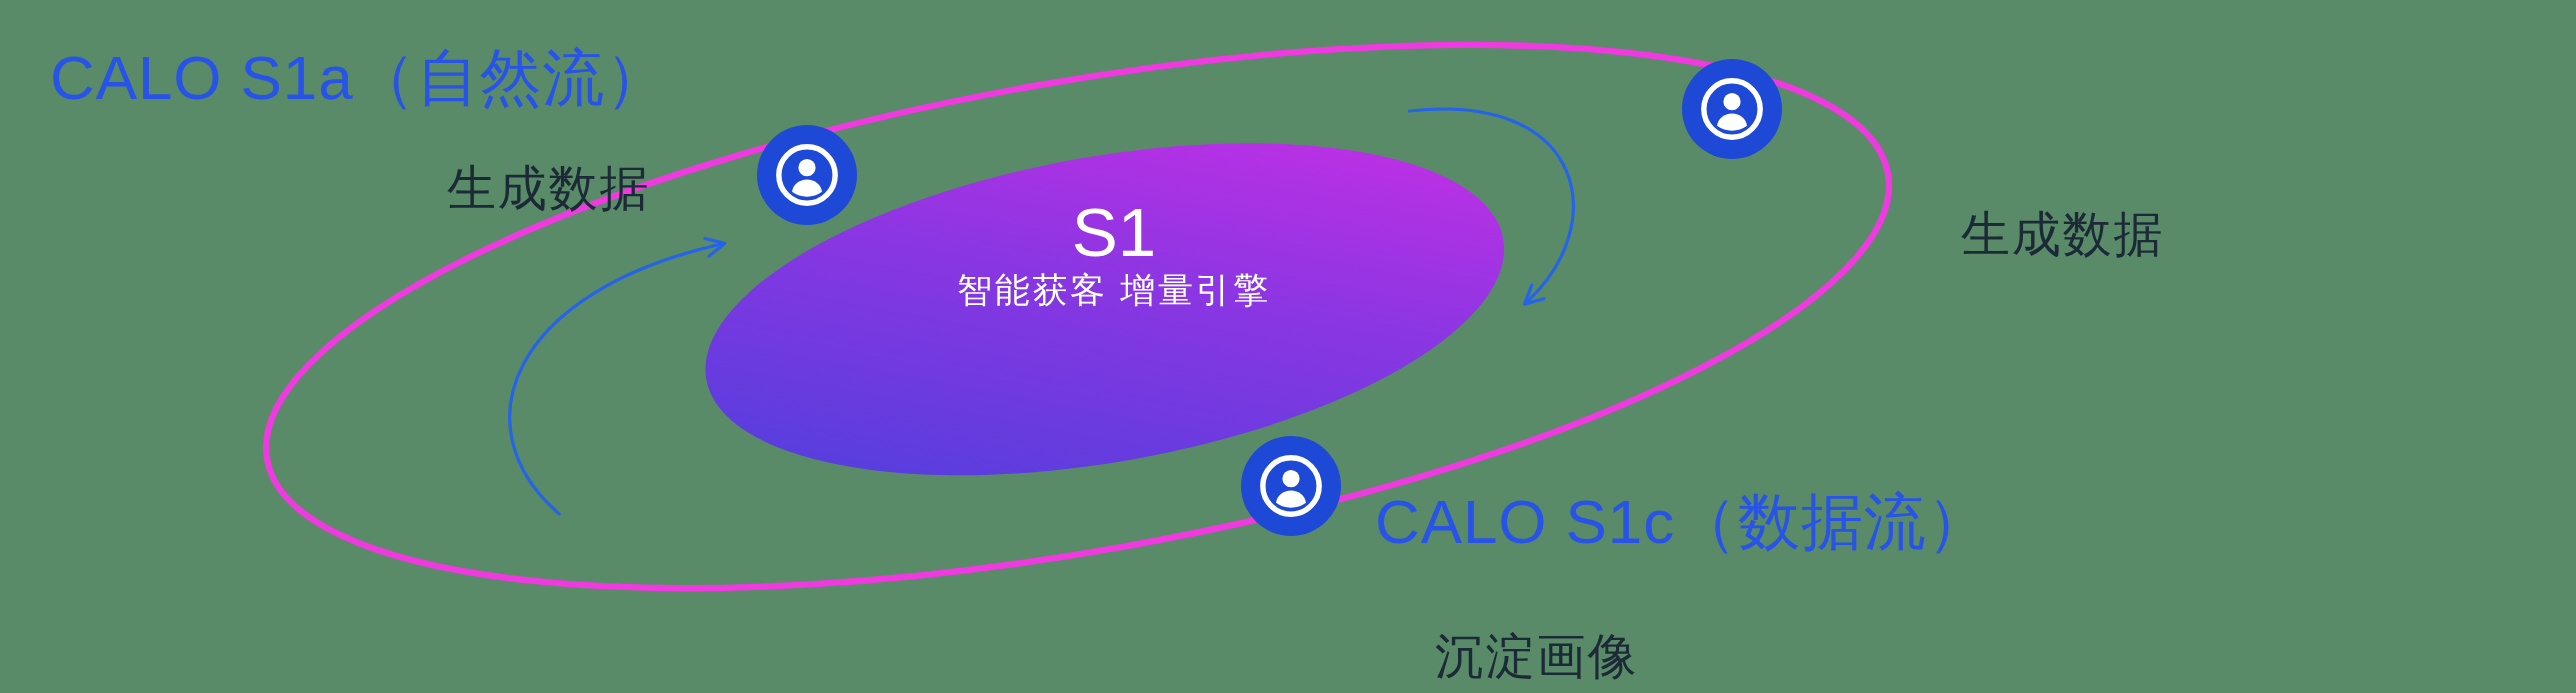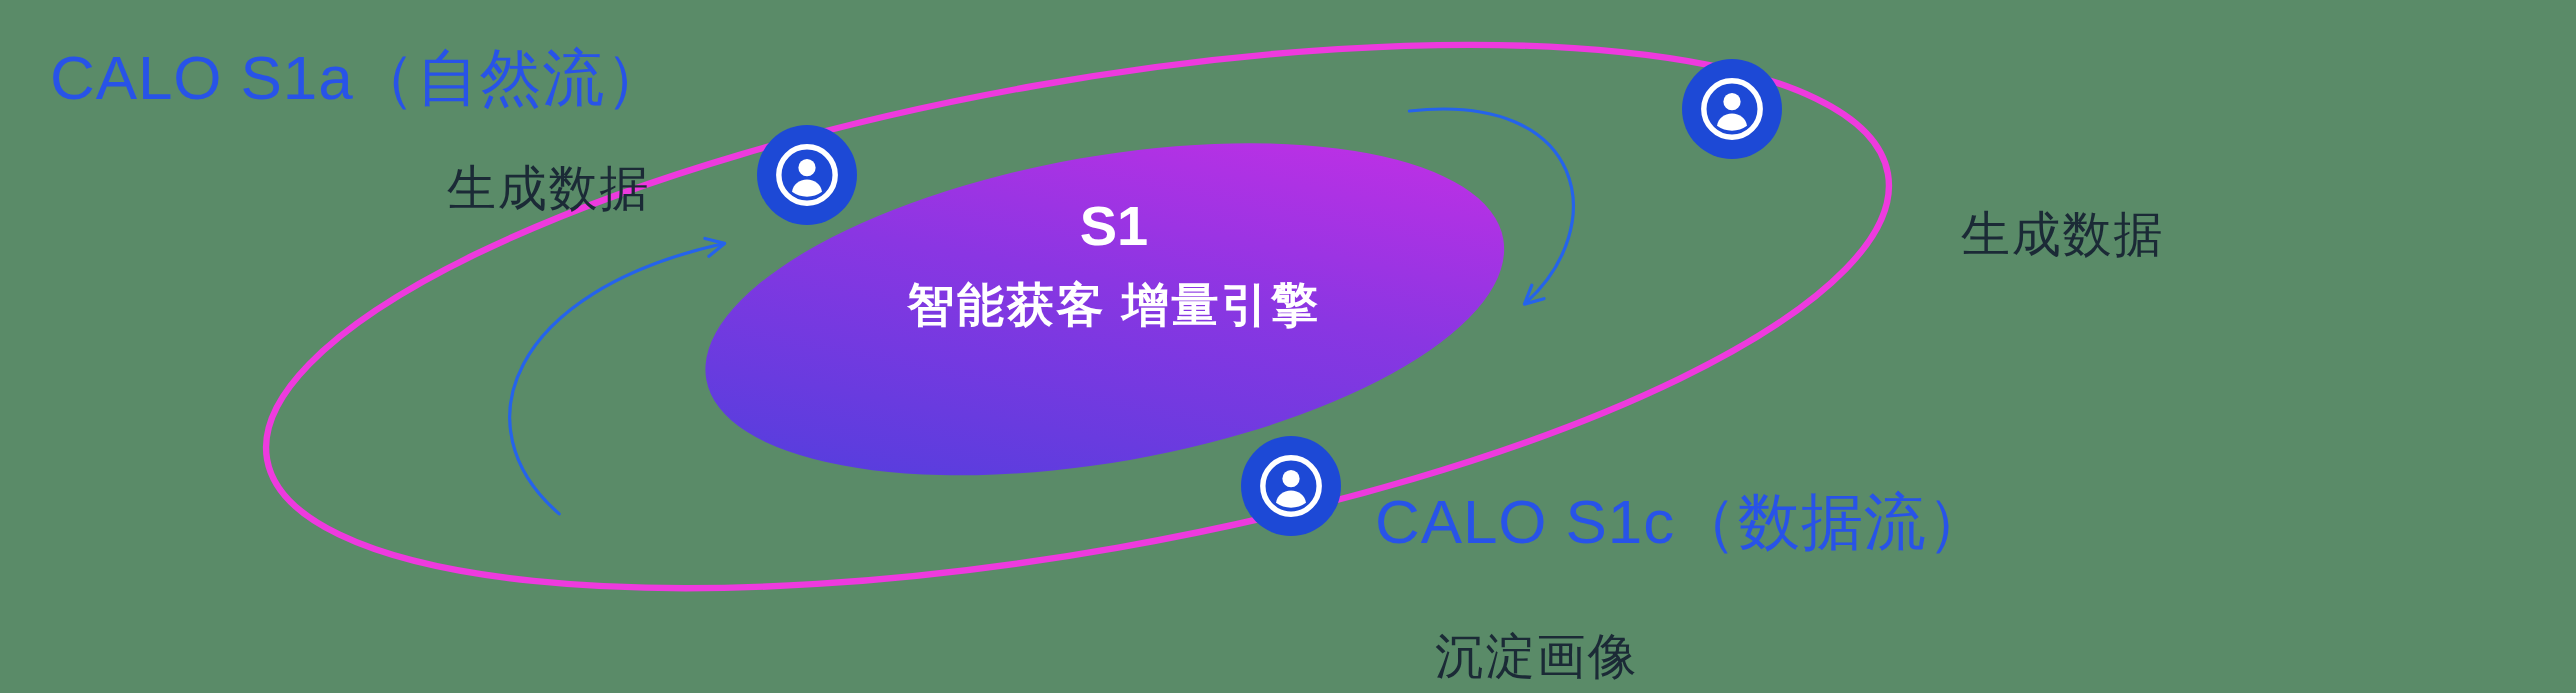--- a/index.html
+++ b/index.html
@@ -34,28 +34,27 @@
   }
   .center-text{
     position:absolute;
     left:1114px;
     top:198px;
     transform:translateX(-50%);
     text-align:center;
     color:#ffffff;
   }
   .s1-title{
-    font-size:56px;
-    font-weight:700;
+    font-size:69px;
+    font-weight:400;
     line-height:1.0;
   }
   .s1-subtitle{
-    font-size:47px;
-    font-weight:700;
-    margin-top:20px;
+    font-size:35px;
+    font-weight:400;
     letter-spacing:2.7px;
     white-space:nowrap;
   }
   .node{
     position:absolute;
     width:100px;
     height:100px;
   }
   .node svg{display:block;}
   .pos-node-s1a{left:757px; top:125px;}

